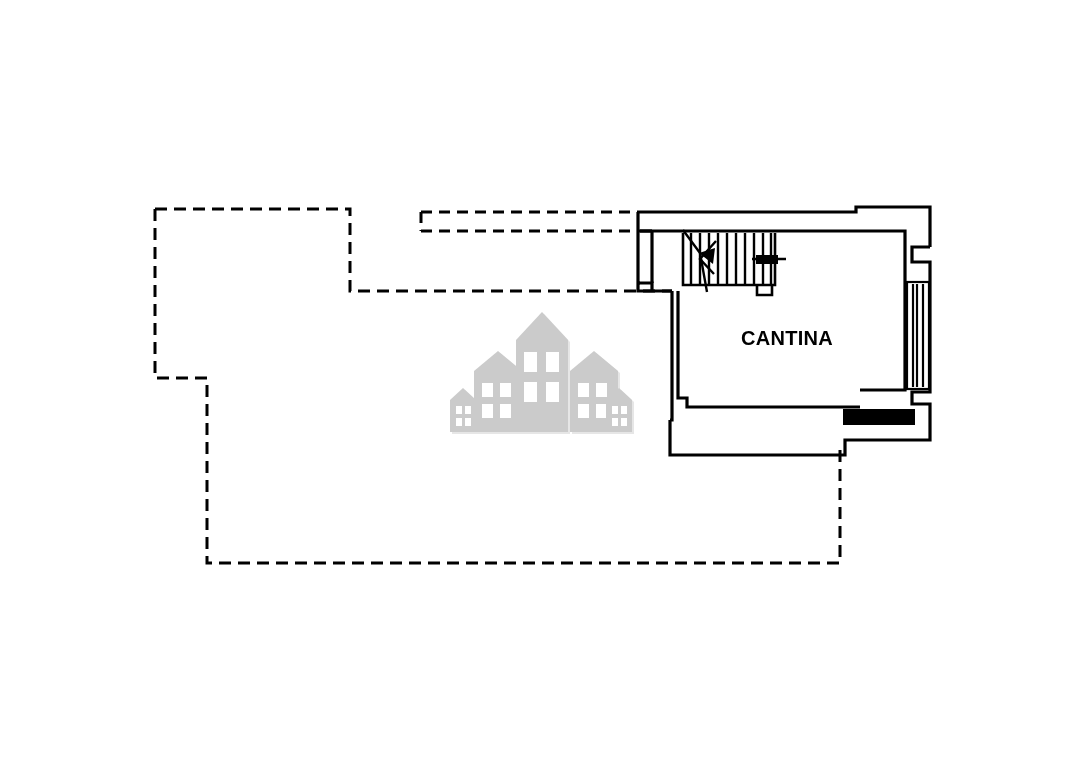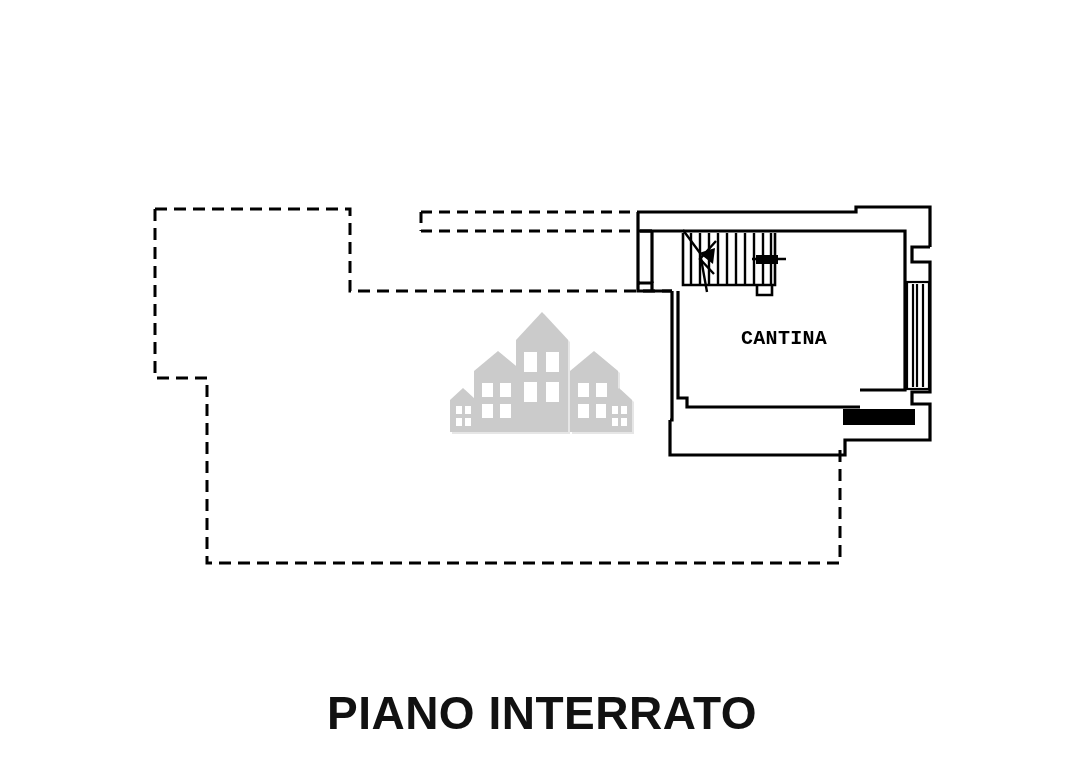--- a/index.html
+++ b/index.html
@@ -23,21 +23,21 @@
   }
   #plan-svg {
     position: absolute;
     left: 0; top: 0;
     width: 1084px;
     height: 768px;
     display: block;
   }
   .room-label {
     position: absolute;
-    font-family: Liberation Mono, monospace;
+    font-family: Liberation Sans, sans-serif;
     font-weight: bold;
     color: #000000;
     white-space: nowrap;
     letter-spacing: 0.3px;
   }
   #cantina-label {
     left: 741px;
     top: 327px;
     font-size: 20px;
   }
@@ -183,15 +183,14 @@
         <path d="M683,230 L700,253 L707,292"></path>
         <path d="M716,241 L700,259 L714,274"></path>
       </g>
       <polygon points="699,253 715,248 713,264" fill="#000000"></polygon>
     </g>
 
   </svg>
 
   <div class="room-label" id="cantina-label">CANTINA</div>
 
-  <div id="plan-title">PIANO INTERRATO</div>
 
 </div>
 
 </body></html>

